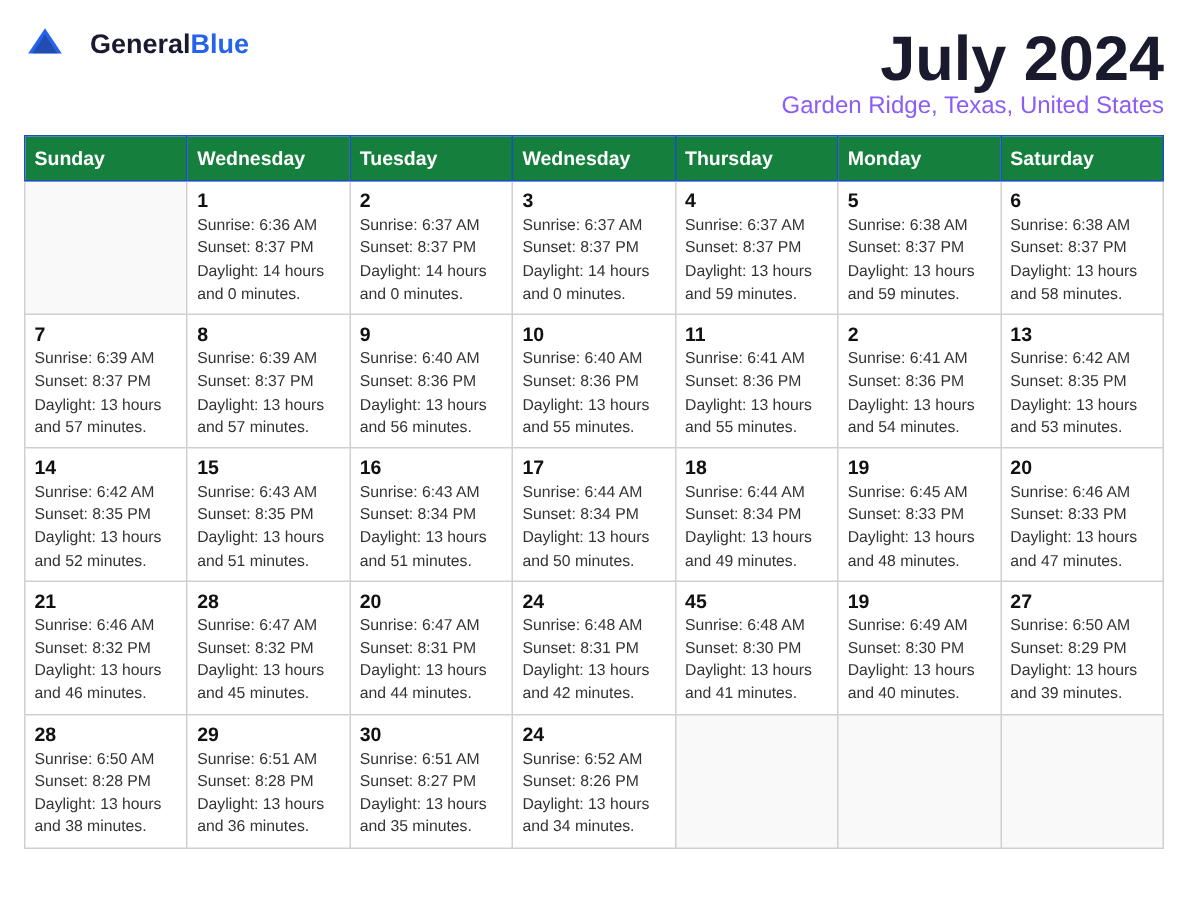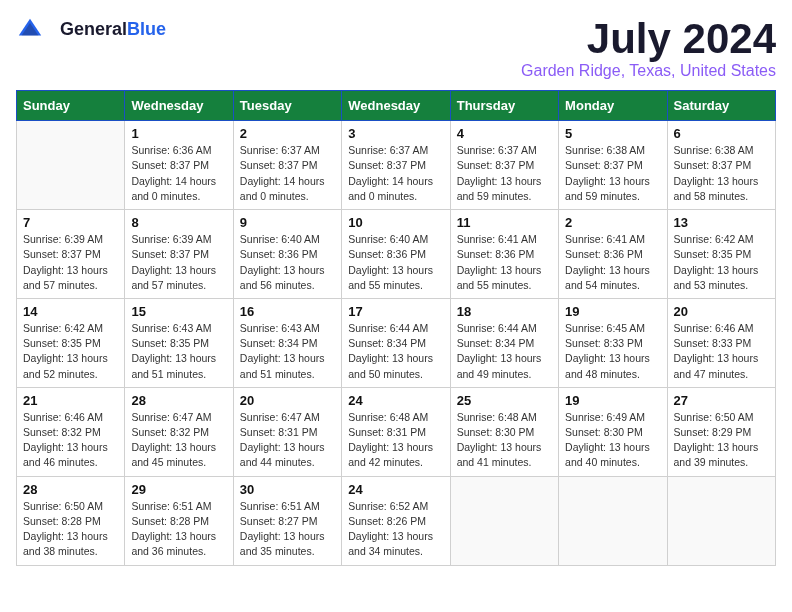--- a/index.html
+++ b/index.html
@@ -299,21 +299,21 @@
 and 44 minutes.</div>
           </td>
           <td>
             <span class="day-number">24</span>
             <div class="cell-content" style="white-space: pre-line;">Sunrise: 6:48 AM
 Sunset: 8:31 PM
 Daylight: 13 hours
 and 42 minutes.</div>
           </td>
           <td>
-            <span class="day-number">25</span>
+            <span class="day-number">45</span>
             <div class="cell-content" style="white-space: pre-line;">Sunrise: 6:48 AM
 Sunset: 8:30 PM
 Daylight: 13 hours
 and 41 minutes.</div>
           </td>
           <td>
             <span class="day-number">19</span>
             <div class="cell-content" style="white-space: pre-line;">Sunrise: 6:49 AM
 Sunset: 8:30 PM
 Daylight: 13 hours

